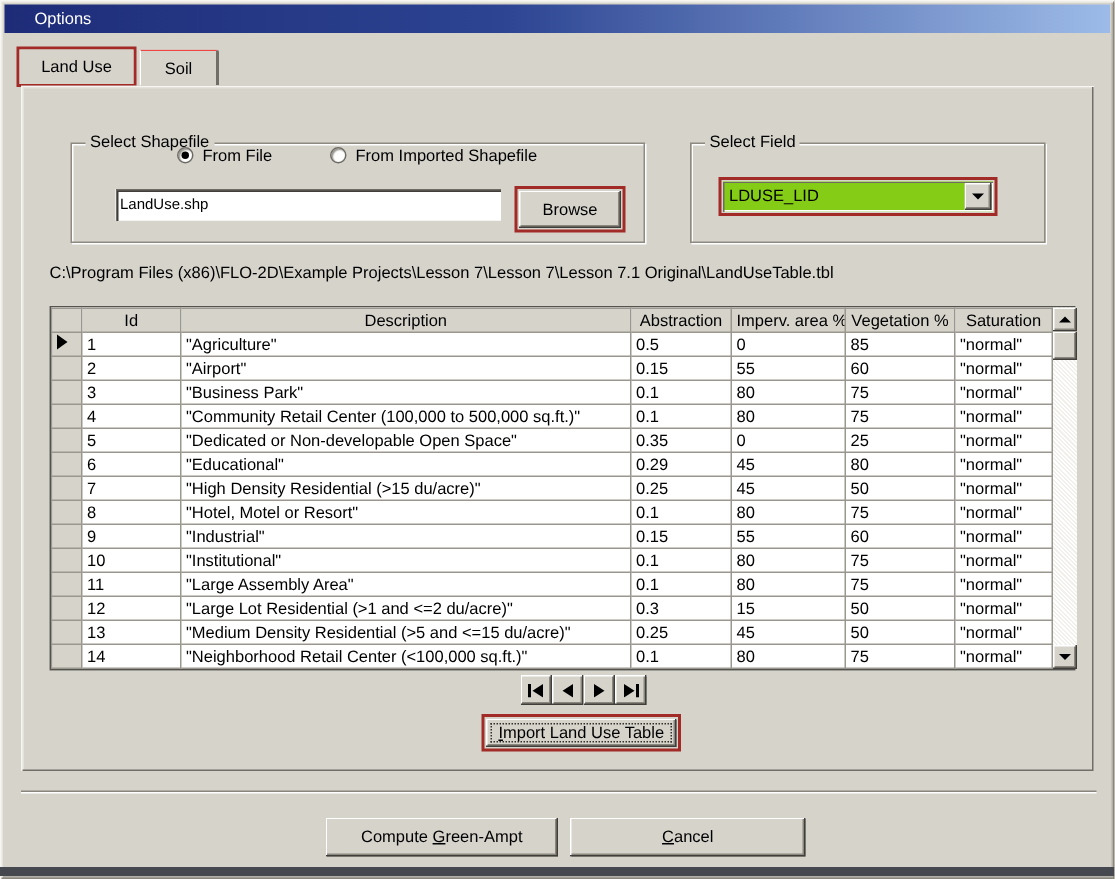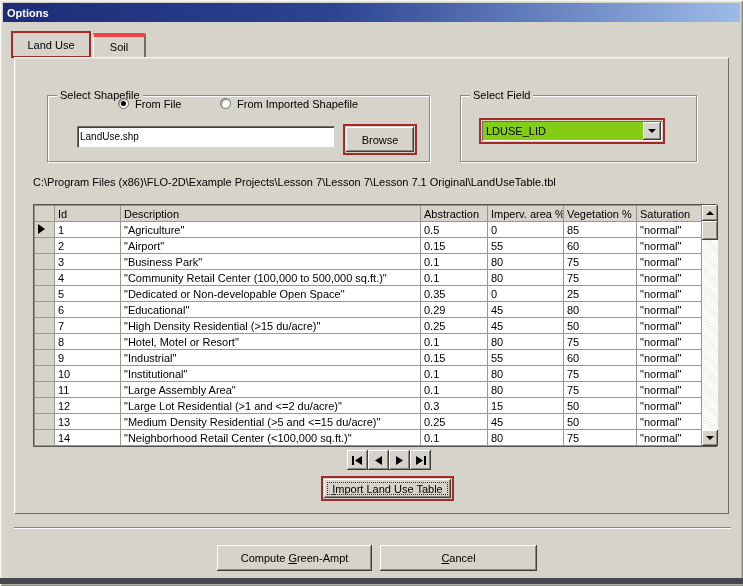--- a/index.html
+++ b/index.html
@@ -5,29 +5,29 @@
   * { margin:0; padding:0; box-sizing:border-box; }
   html,body { width:743px; height:586px; }
   body { font-family:"Liberation Sans", sans-serif; font-size:11px; color:#000; background:#d6d3cb; }
 
   #window { position:relative; width:743px; height:586px; background:#d6d3cb;
     box-shadow: inset 1px 1px 0 #f7f6f3, inset -1px -1px 0 #8a877f,
                 inset 2px 2px 0 #e6e4dd, inset -2px -2px 0 #b3b0a8; overflow:hidden; }
 
   .titlebar { position:absolute; left:3px; top:3px; width:737px; height:19px;
     background:linear-gradient(to right,#1e2c78 0%, #2c4492 45%, #9dbbe8 100%);
-    color:#fff; font-weight:bold; display:flex; align-items:center; padding-left:4px; }
+    color:#fff; font-weight:normal; display:flex; align-items:center; padding-left:20px; }
 
   
   .red-box { border:2px solid var(--red,#a22b28); }
   .tab-landuse-wrap { position:absolute; left:11px; top:31px; width:80px; height:27px; }
   .tab { background:#d6d3cb; width:100%; height:100%; display:flex; align-items:center; justify-content:center; }
   .tab-soil { position:absolute; left:93px; top:33px; width:53px; height:24px;
     background:#d6d3cb; display:flex; align-items:center; justify-content:center;
-    border-top:4px solid #ef4444; border-left:1px solid #fff; border-right:2px solid #716e68;
+    border-top:1px solid #ef4444; border-left:1px solid #fff; border-right:2px solid #716e68;
     border-top-right-radius:2px; }
 
   .tabpage { position:absolute; left:14px; top:57px; width:715px; height:457px; background:#d6d3cb;
     box-shadow: inset 1px 1px 0 #f6f5f2, inset -1px -1px 0 #716e68, inset 2px 2px 0 #e3e1da; }
 
   
   .group { position:absolute; border:1px solid #8d8a82; box-shadow:1px 1px 0 #ffffff, inset 1px 1px 0 #ffffff; }
   .group .legend { position:absolute; top:-7px; left:9px; background:#d6d3cb; padding:0 3px; }
   .group-shapefile { left:47px; top:95px; width:383px; height:67px; }
   .group-field { left:460px; top:95px; width:237px; height:67px;padding-left:48px; }
@@ -58,21 +58,21 @@
   .tri-up { width:0; height:0; border-left:4px solid transparent; border-right:4px solid transparent; border-bottom:4px solid #000; }
 
   .path-label { position:absolute; left:33px; top:176px; white-space:nowrap; }
 
   
   .grid { position:absolute; left:33px; top:204px; width:684px; height:243px; display:flex;
     border:1px solid #55534d; background:#fff; }
   table.data { border-collapse:collapse; table-layout:fixed; width:667px; background:#fff; }
   table.data th, table.data td { border:1px solid #9a978f; padding:0 3px; text-align:left;
     font-weight:normal; white-space:nowrap; overflow:hidden; font-size:11px; height:15px; }
-  table.data th { background:#d6d3cb; height:16px; }
+  table.data th { background:#d6d3cb; height:16px;text-align:center; }
   td.selcell, th.selcell { background:#d6d3cb; }
   .arrow-right { display:inline-block; width:0; height:0; border-top:5px solid transparent;
     border-bottom:5px solid transparent; border-left:7px solid #000; }
 
   .vscroll { width:16px; background:#f2f0ea; display:flex; flex-direction:column; position:relative;
     background-image: repeating-linear-gradient(45deg,#fff 0 1px,transparent 1px 2px); }
   .scroll-btn { width:16px; height:16px; background:#d6d3cb; display:flex; align-items:center; justify-content:center;
     box-shadow: inset -1px -1px 0 #403e3a, inset 1px 1px 0 #fff, inset -2px -2px 0 #8a877f; }
   .scroll-btn.down { position:absolute; bottom:0; left:0; }
   .thumb { width:16px; height:19px; background:#d6d3cb;

